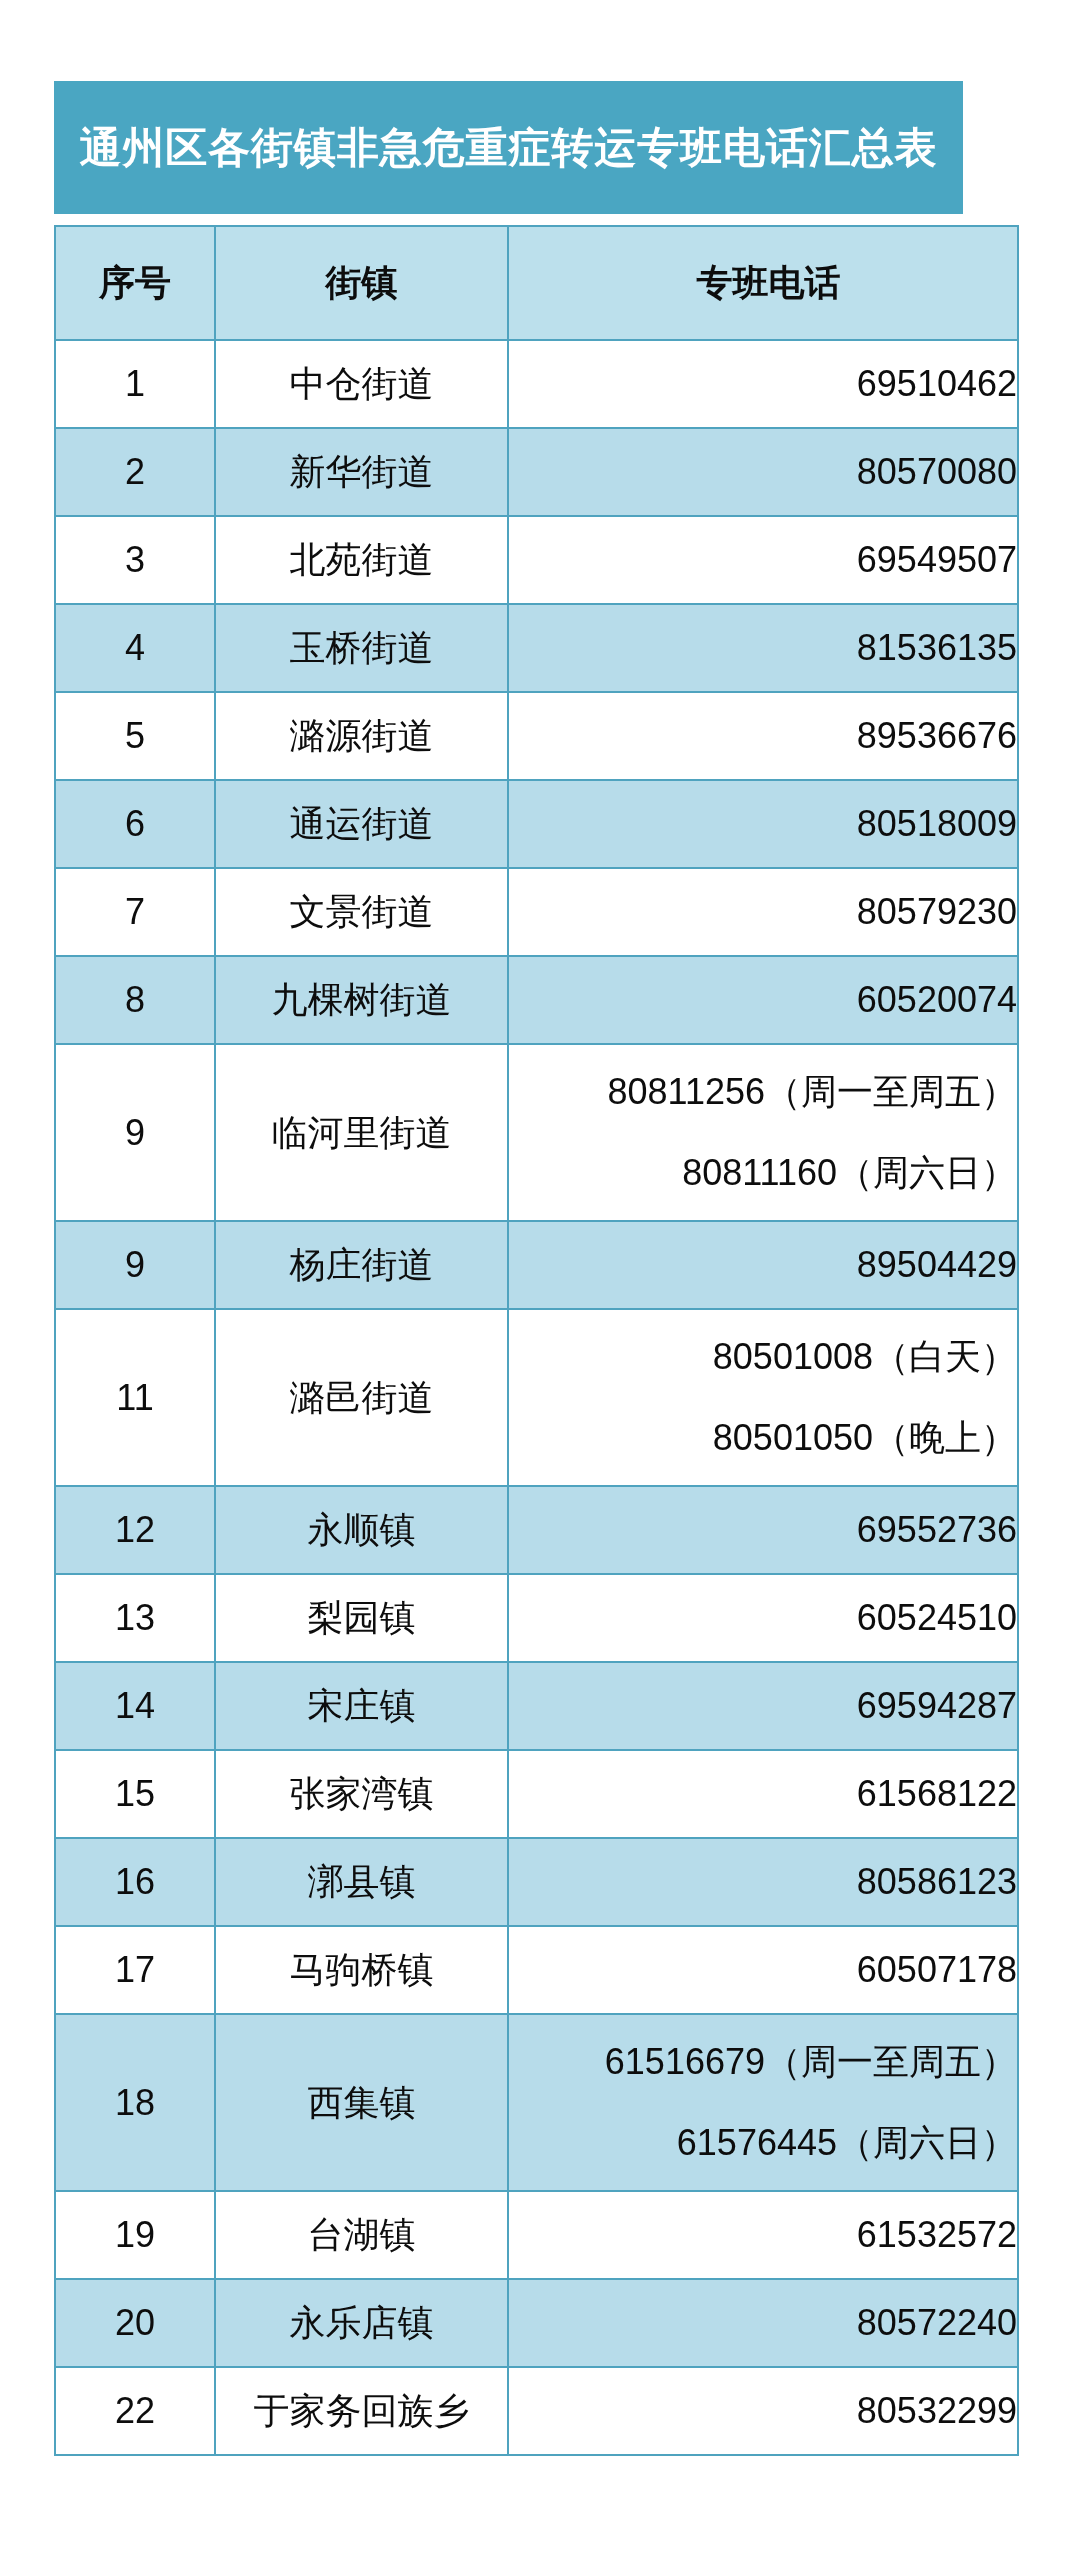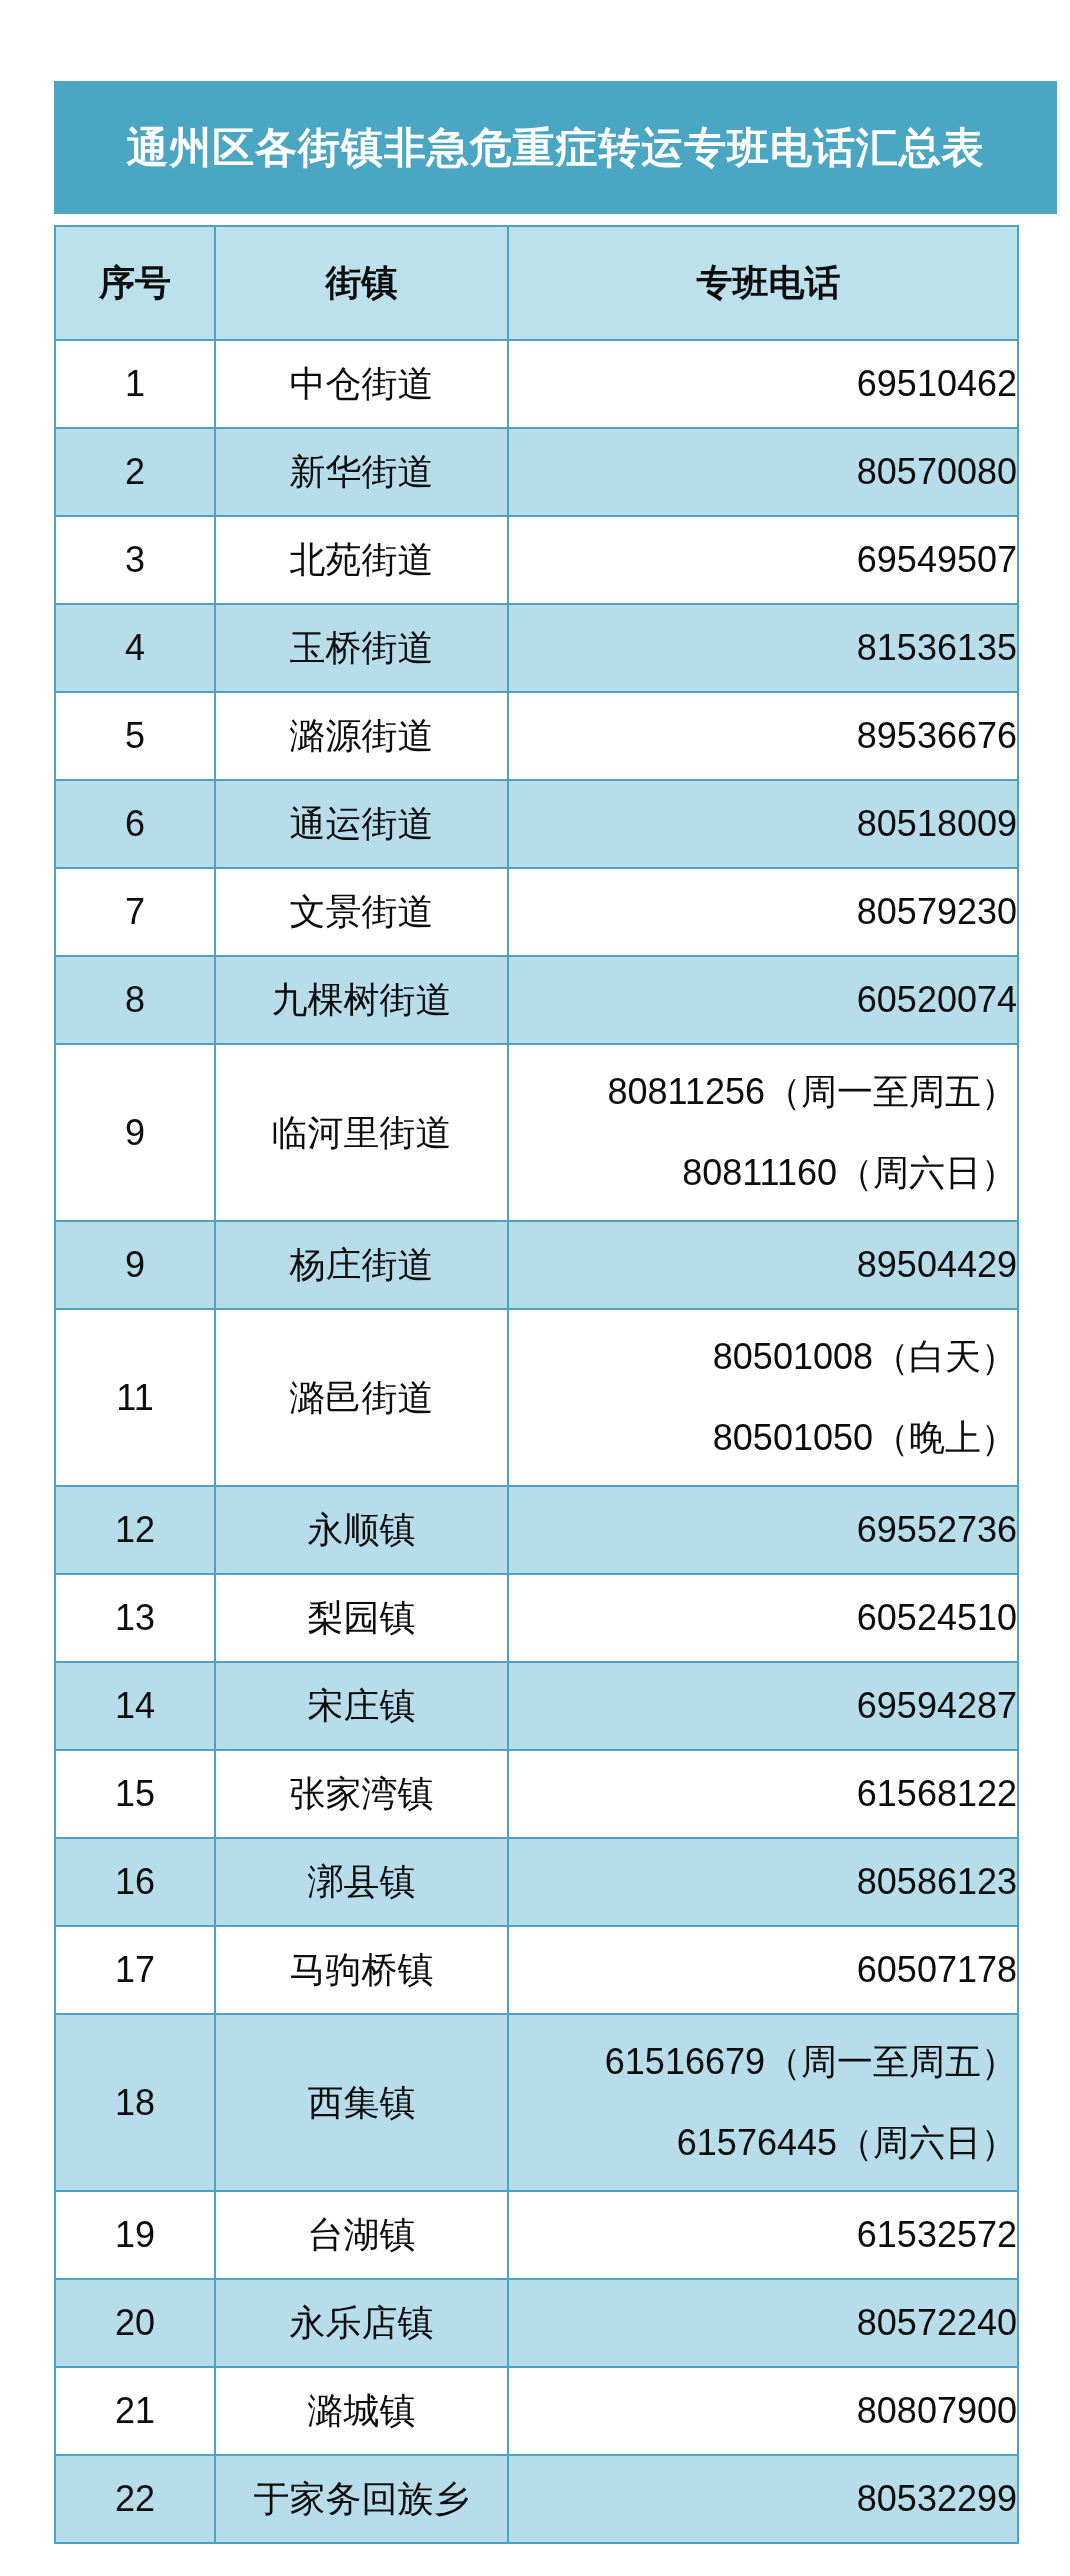--- a/index.html
+++ b/index.html
@@ -17,21 +17,21 @@
     min-height:2576px;
     font-family:"Liberation Sans","DejaVu Sans",sans-serif;
     color:var(--text);
   }
   .page{
     padding-top:81px;
     padding-left:54px;
     padding-bottom:45px;
   }
   .title-band{
-    width:1003px;
+    width:909px;
     height:133px;
     background:var(--title-bg);
     color:#ffffff;
     font-size:42px;
     font-weight:700;
     letter-spacing:0.9px;
     display:flex;
     align-items:center;
     justify-content:center;
     text-align:center;
@@ -270,29 +270,20 @@
         <tr>
           <td>20</td>
           <td>永乐店镇</td>
           <td>
             <div class="phone-lines">
               <div class="phone-line">80572240</div>
             </div>
           </td>
         </tr>
         <tr>
-          <td>21</td>
-          <td>潞城镇</td>
-          <td>
-            <div class="phone-lines">
-              <div class="phone-line">80807900</div>
-            </div>
-          </td>
-        </tr>
-        <tr>
           <td>22</td>
           <td>于家务回族乡</td>
           <td>
             <div class="phone-lines">
               <div class="phone-line">80532299</div>
             </div>
           </td>
         </tr>
       </tbody>
   </table>

